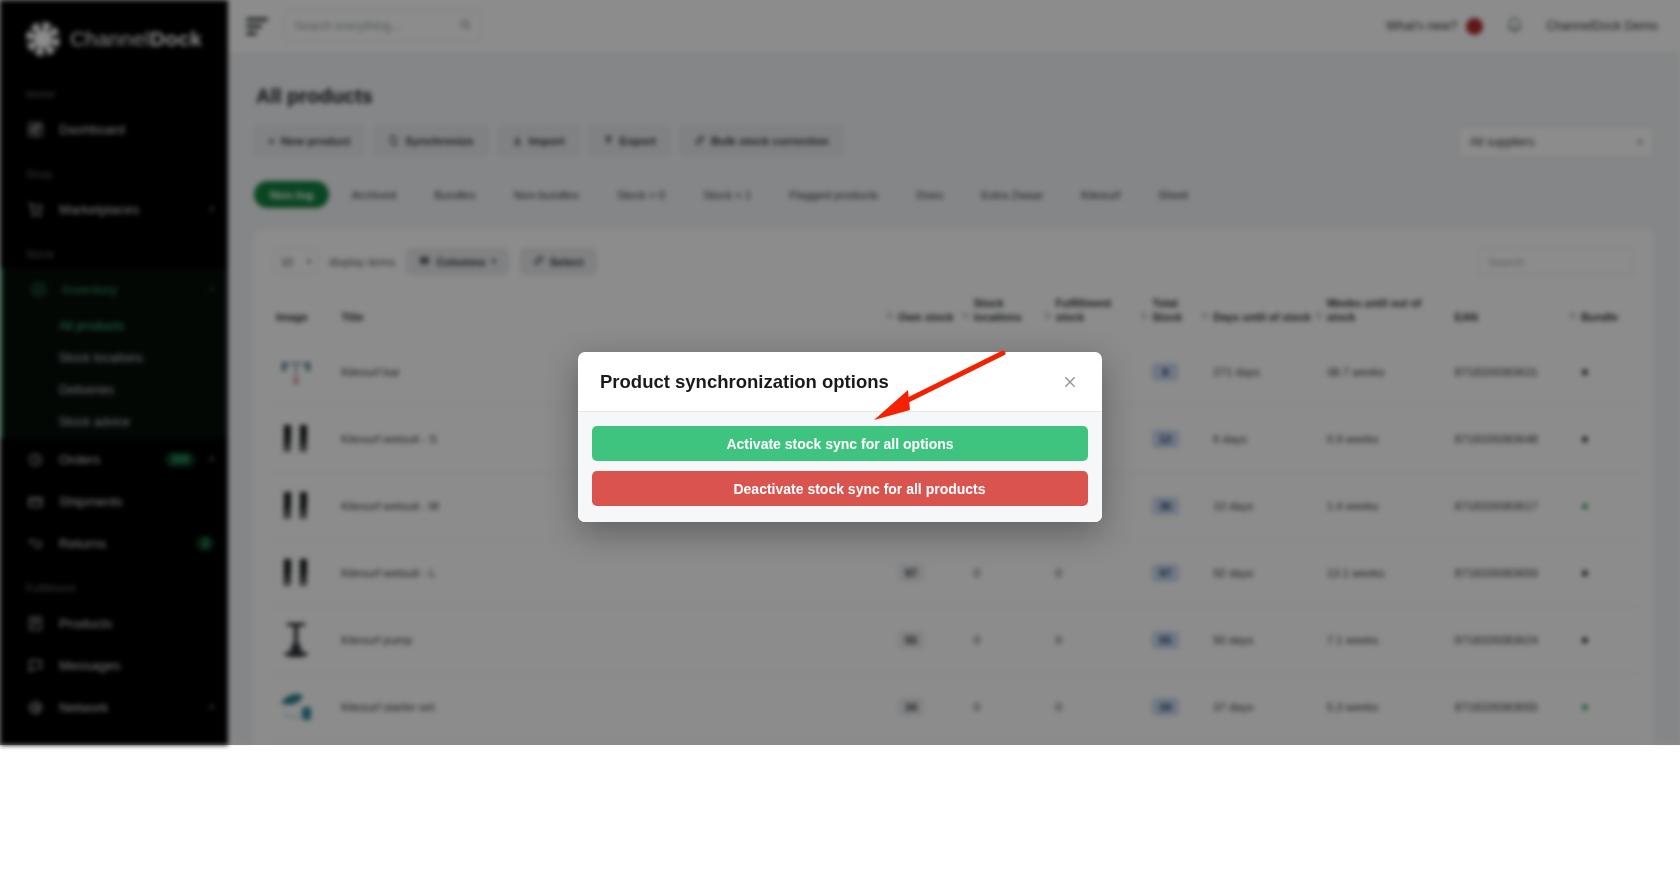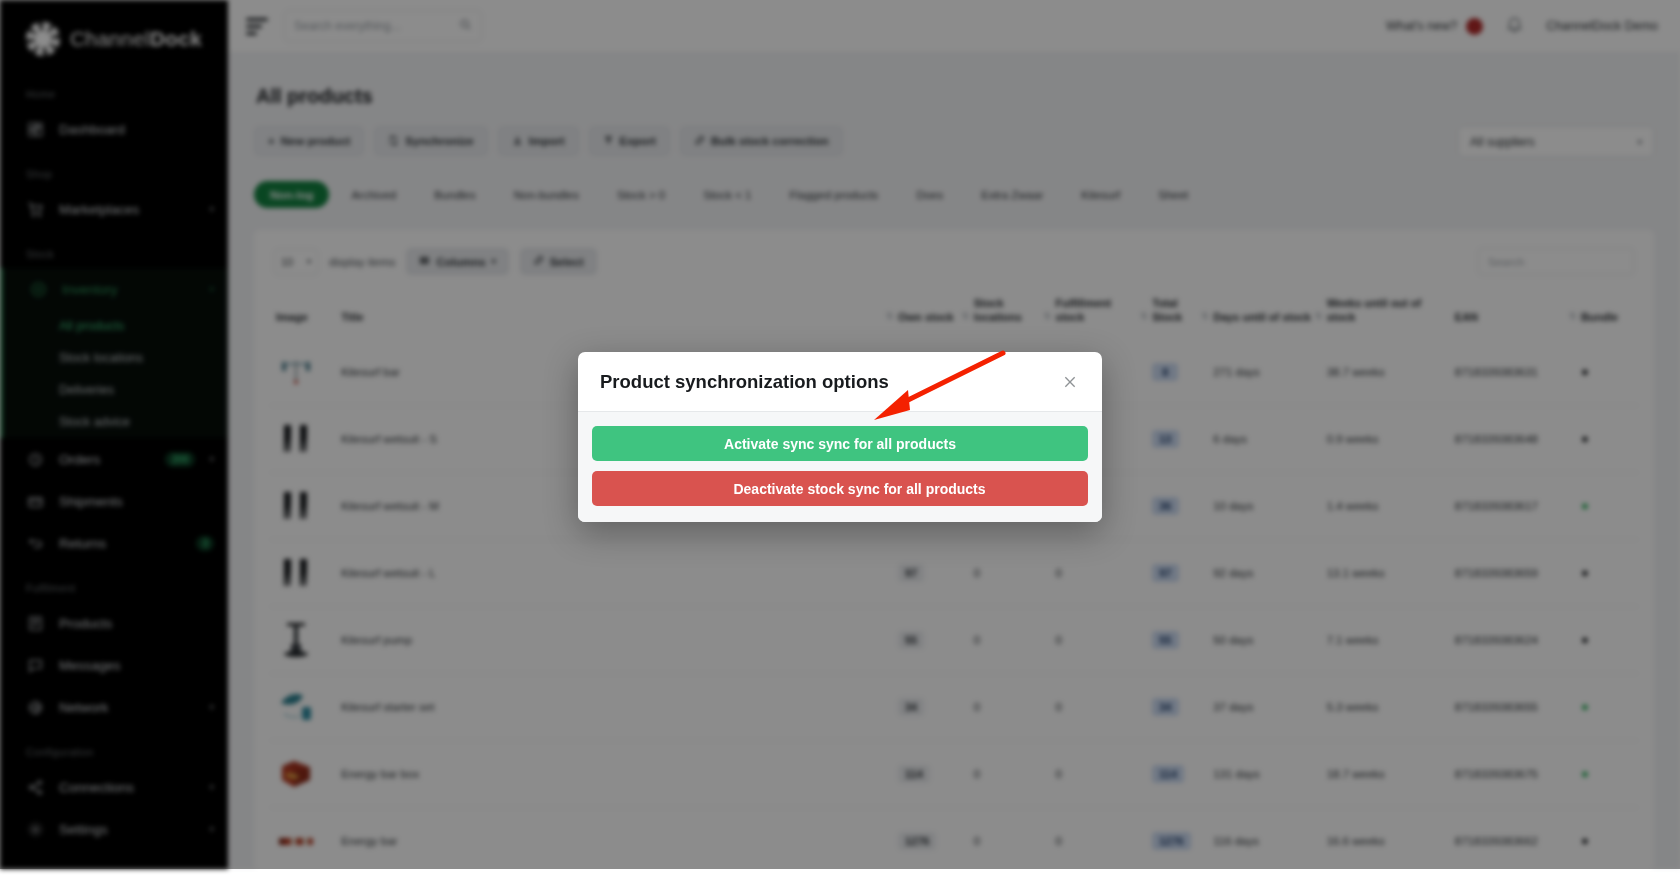--- a/index.html
+++ b/index.html
@@ -2,21 +2,21 @@
 <html><head>
 <meta charset="utf-8">
 <style>
   * { box-sizing: border-box; margin: 0; padding: 0; }
   html, body {
     width: 1680px; height: 878px;
     overflow: hidden;
     font-family: "Liberation Sans", sans-serif;
     background: #ffffff;
   }
-  #root { position: relative; width: 1680px; height: 869px; }
+  #root { position: relative; width: 1680px; height: 745px; }
 
   
   #page {
     position: absolute; inset: 0;
     display: flex;
     filter: blur(2.4px);
   }
 
   
   .sidebar {
@@ -621,21 +621,21 @@
 <div id="modal">
   <div class="modal-head">
     <div class="modal-title">Product synchronization options</div>
     <div class="modal-close">
       <svg width="16" height="16" viewBox="0 0 24 24" fill="none" stroke="#4c5256" stroke-width="2">
             <path d="M5 5l14 14M19 5L5 19"></path>
           </svg>
     </div>
   </div>
   <div class="modal-body">
-    <button class="modal-btn" id="btn-activate" style="background: rgb(63, 196, 128);">Activate sync sync for all products</button>
+    <button class="modal-btn" id="btn-activate" style="background: rgb(63, 196, 128);">Activate stock sync for all options</button>
     <button class="modal-btn" id="btn-deactivate" style="background: rgb(217, 83, 79); padding-left: 39px;">Deactivate stock sync for all products</button>
   </div>
 </div>
 
 <svg id="arrow" viewBox="0 0 140 75">
   <line id="arrow-line" x1="133" y1="5" x2="30" y2="56" stroke-width="5" stroke-linecap="round" stroke="#f42100"></line>
   <polygon id="arrow-head" points="4,72 38,42 40,62" fill="#f42100"></polygon>
 </svg>
 
 </div>

